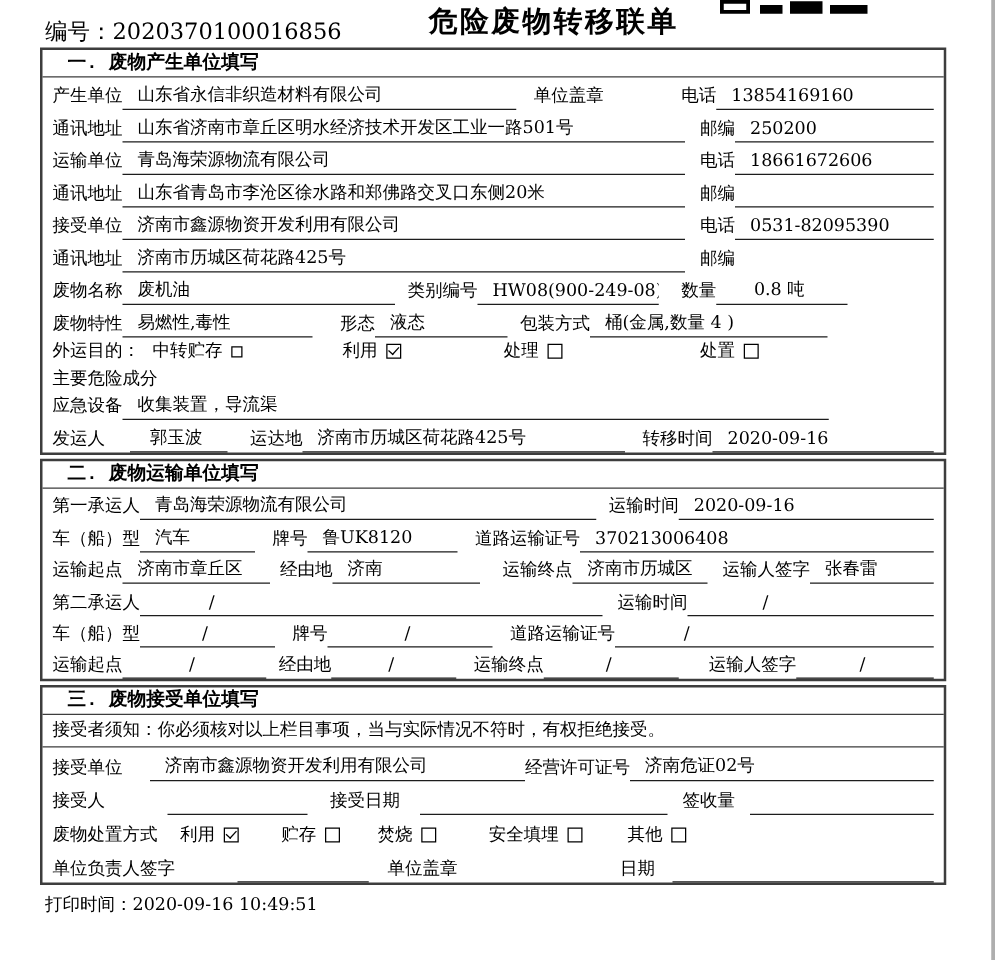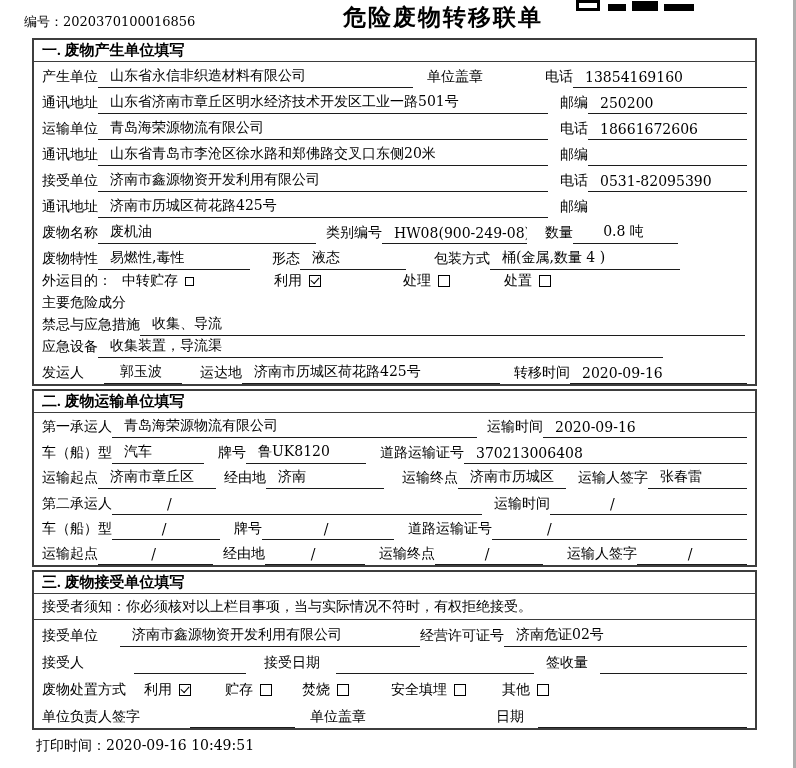--- a/index.html
+++ b/index.html
@@ -3,35 +3,35 @@
 <meta charset="utf-8">
 <style>
   html,body{margin:0;padding:0;}
   body{
     width:796px;height:768px;position:relative;overflow:hidden;
     background:#ffffff;color:#000;
     font-family:"DejaVu Serif","Liberation Serif",serif;
     font-size:14px;
   }
   .hdr{position:relative;height:38px;}
-  .doc-no{position:absolute;left:24px;top:13px;font-size:13px;white-space:nowrap;}
+  .doc-no{position:absolute;left:36px;top:13px;font-size:18px;white-space:nowrap;}
   .title{position:absolute;left:90px;right:0;top:2px;text-align:center;
          font-size:23px;font-weight:bold;letter-spacing:2px;}
   .qr{position:absolute;top:0;left:576px;width:118px;height:12px;}
   .qr div{position:absolute;background:#000;}
   .qr .q1{left:0;top:0;width:24px;height:11px;border:3px solid #000;background:#fff;box-sizing:border-box;}
   .qr .q2{left:32px;top:4px;width:18px;height:7px;}
   .qr .q3{left:56px;top:1px;width:26px;height:10px;}
   .qr .q4{left:88px;top:4px;width:30px;height:7px;}
 
   .box{margin:0 0 3px 32px;width:725px;box-sizing:border-box;
        border:2px solid #3d3d3d;background:#fff;}
   .sec-header{font-weight:bold;font-size:15px;height:21px;line-height:21px;
-              padding:0 8px;border-bottom:1.6px solid #3d3d3d;
-              font-family:Liberation Serif, serif;}
+              padding:0 20px;border-bottom:1.6px solid #3d3d3d;
+              font-family:Liberation Mono, monospace;}
   .note-row{height:25px;line-height:25px;padding:0 8px;border-bottom:1.6px solid #3d3d3d;white-space:nowrap;}
   .row{display:flex;align-items:flex-end;padding:0 8px;box-sizing:border-box;}
   .h26{height:26px;} .h22{height:22px;}
   .b2 .row{height:25.4px;} .b3 .row{height:27px;}
   .lbl{white-space:nowrap;flex:none;padding-bottom:2px;}
   .fld{border-bottom:1.4px solid #1c1c1c;white-space:nowrap;overflow:hidden;
        padding:0 4px 2px 12px;flex:none;box-sizing:border-box;}
   .grow{flex:1;}
   .ctr{text-align:center;padding-left:0;}
   .opt{display:flex;align-items:center;flex:none;padding-bottom:2px;text-align:center;}
@@ -109,52 +109,48 @@
     <span class="fld" style="width:145px">HW08(900-249-08)</span>
     <span class="lbl" style="margin-left:18px">数量</span>
     <span class="fld ctr" style="width:105px">0.8 吨</span>
   </div>
 
   <div class="row h26">
     <span class="lbl">废物特性</span>
     <span class="fld" style="width:152px">易燃性,毒性</span>
     <span class="lbl" style="margin-left:22px">形态</span>
     <span class="fld" style="width:106px">液态</span>
-    <span class="lbl" style="margin-left:28px">包装方式</span>
+    <span class="lbl" style="margin-left:10px">包装方式</span>
     <span class="fld" style="width:190px">桶(金属,数量 4 )</span>
   </div>
 
   <div class="row h22">
     <span class="lbl">外运目的：</span>
     <span class="opt" style="margin-left:10px">
       <span>中转贮存</span>
       <span class="cb small"></span>
     </span>
     <span class="opt" style="margin-left:80px">
       <span>利用</span>
       <span class="cb checked"></span>
     </span>
     <span class="opt" style="margin-left:82px">
       <span>处理</span>
       <span class="cb"></span>
     </span>
-    <span class="opt" style="margin-left:54px">
+    <span class="opt" style="margin-left:110px">
       <span>处置</span>
       <span class="cb"></span>
     </span>
   </div>
 
   <div class="row h22">
     <span class="lbl">主要危险成分</span>
   </div>
 
-  <div class="row h22">
-    <span class="lbl">禁忌与应急措施</span>
-    <span class="fld grow" style="margin-right:2px">收集、导流</span>
-  </div>
 
   <div class="row h22">
     <span class="lbl">应急设备</span>
     <span class="fld" style="width:565px">收集装置，导流渠</span>
   </div>
 
   <div class="row h26">
     <span class="lbl">发运人</span>
     <span class="fld ctr" style="width:78px;margin-left:20px">郭玉波</span>
     <span class="lbl" style="margin-left:18px">运达地</span>

